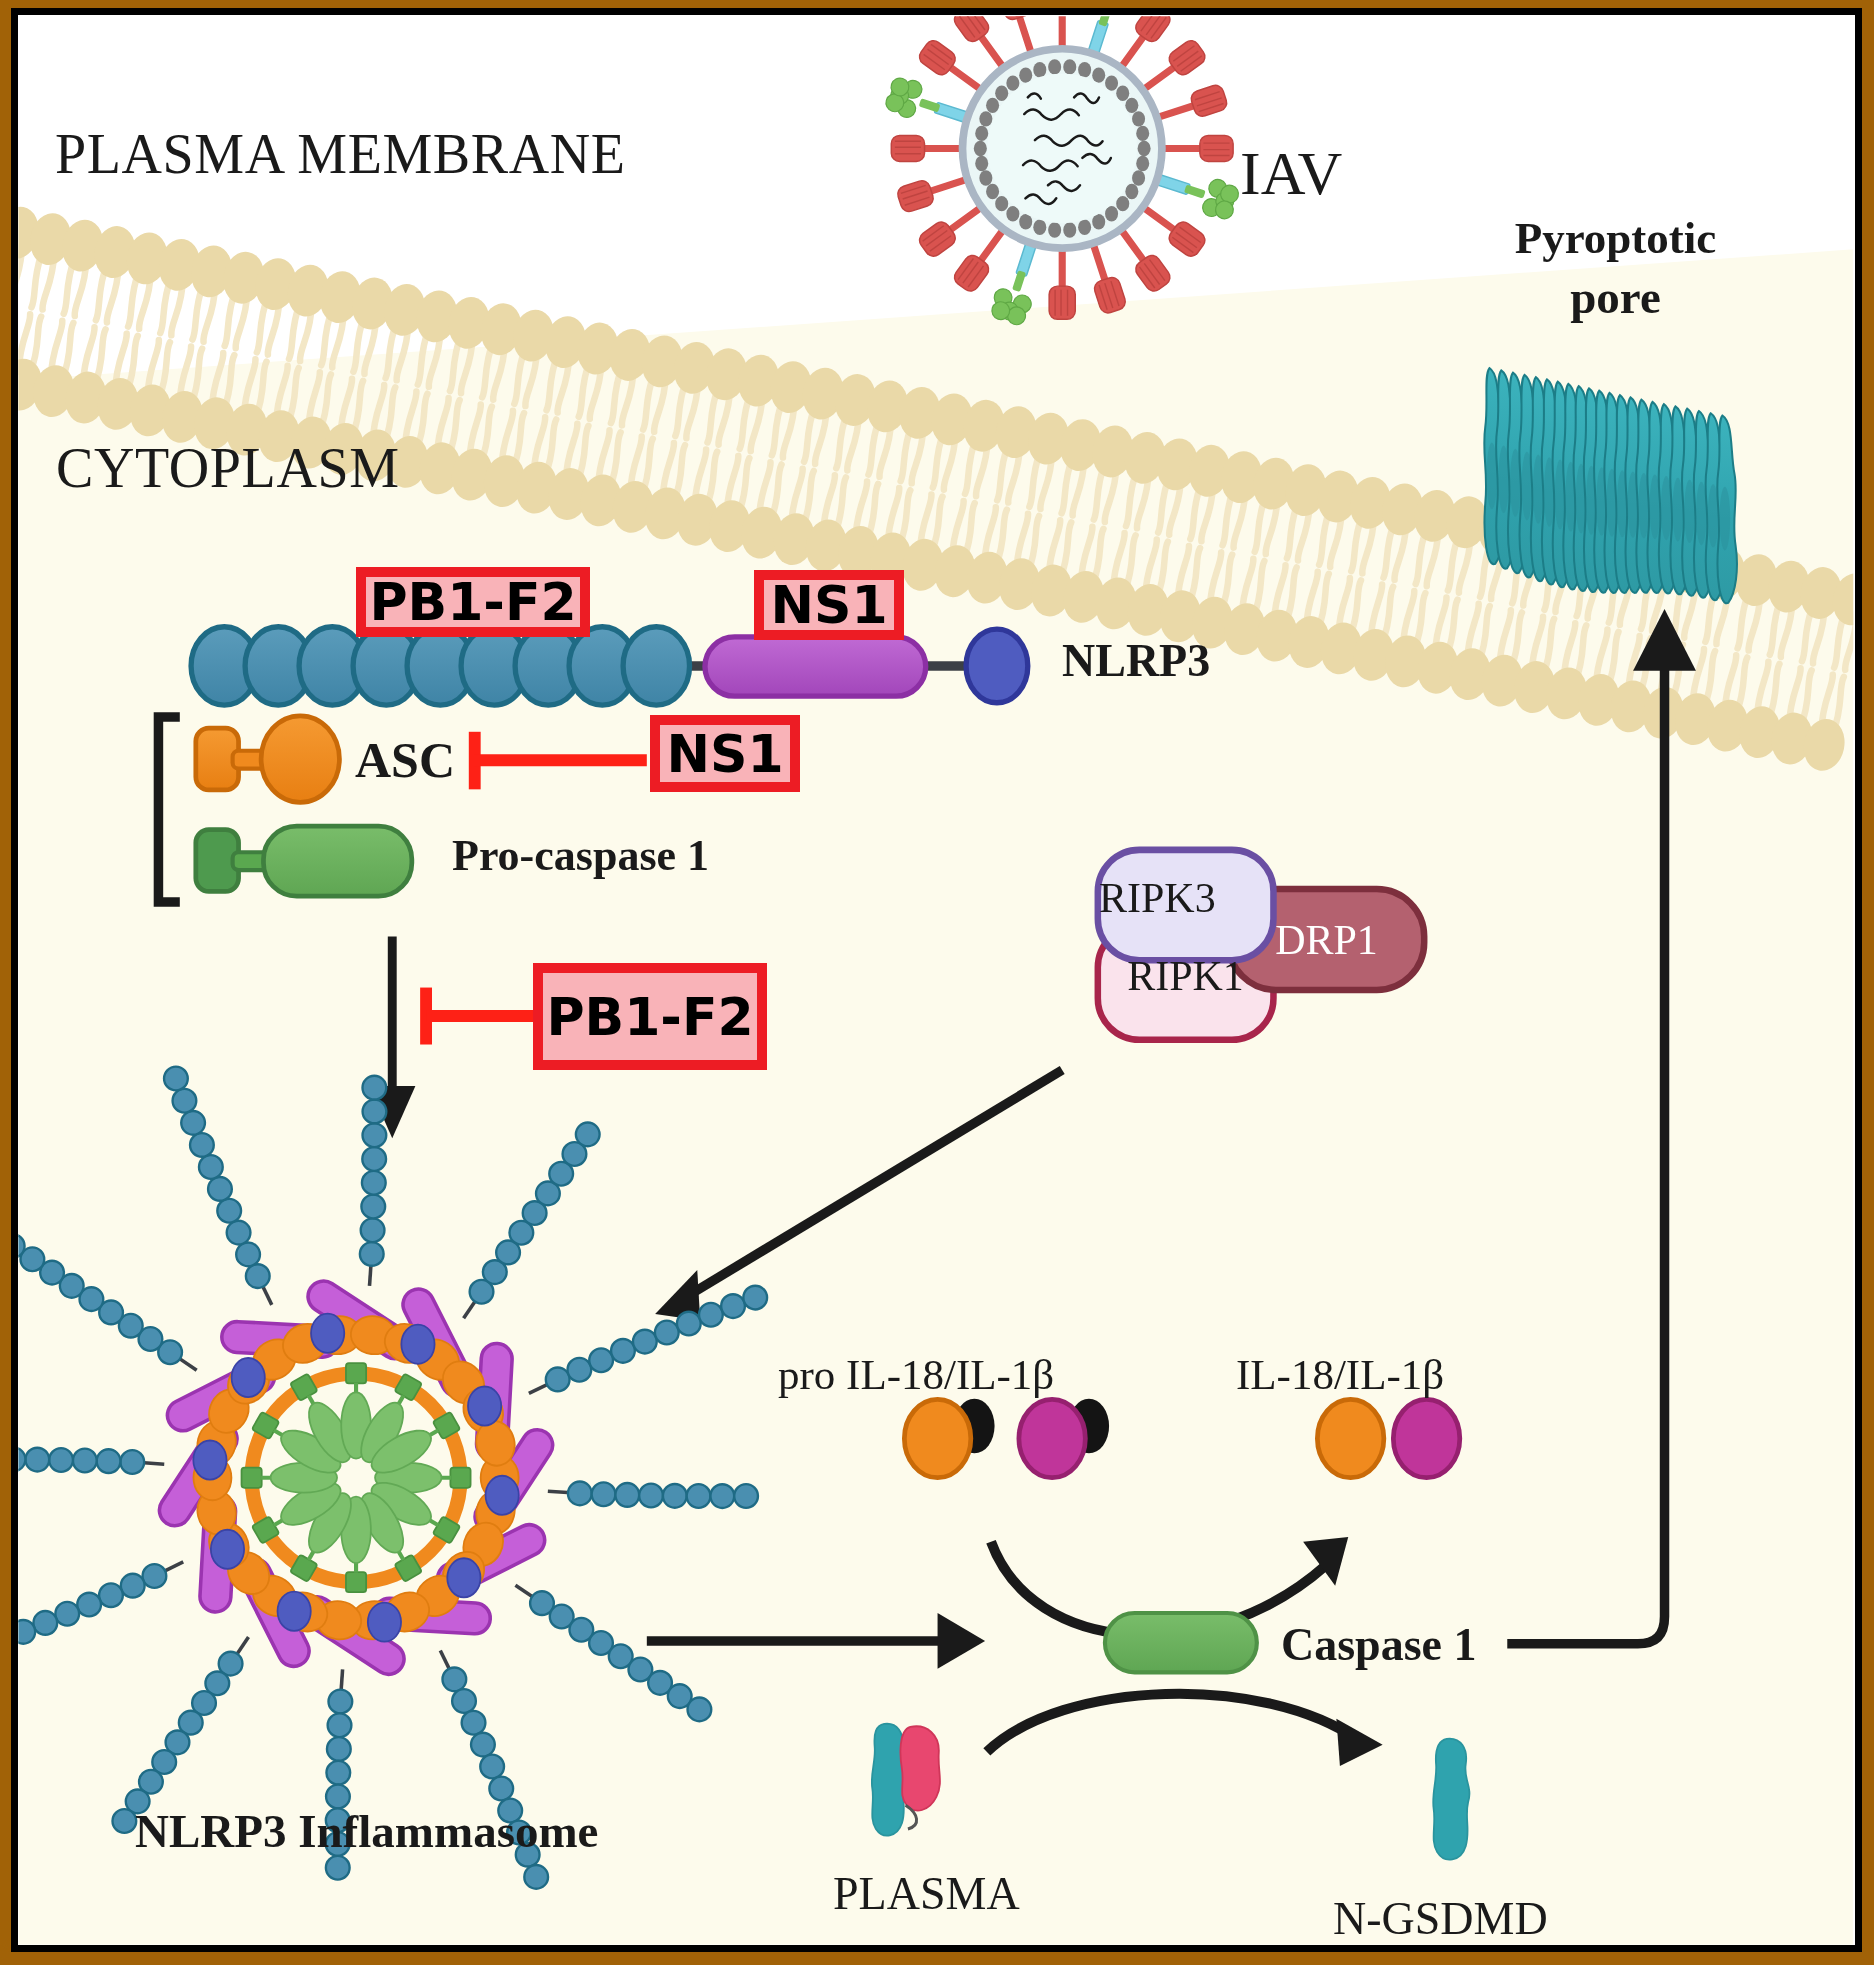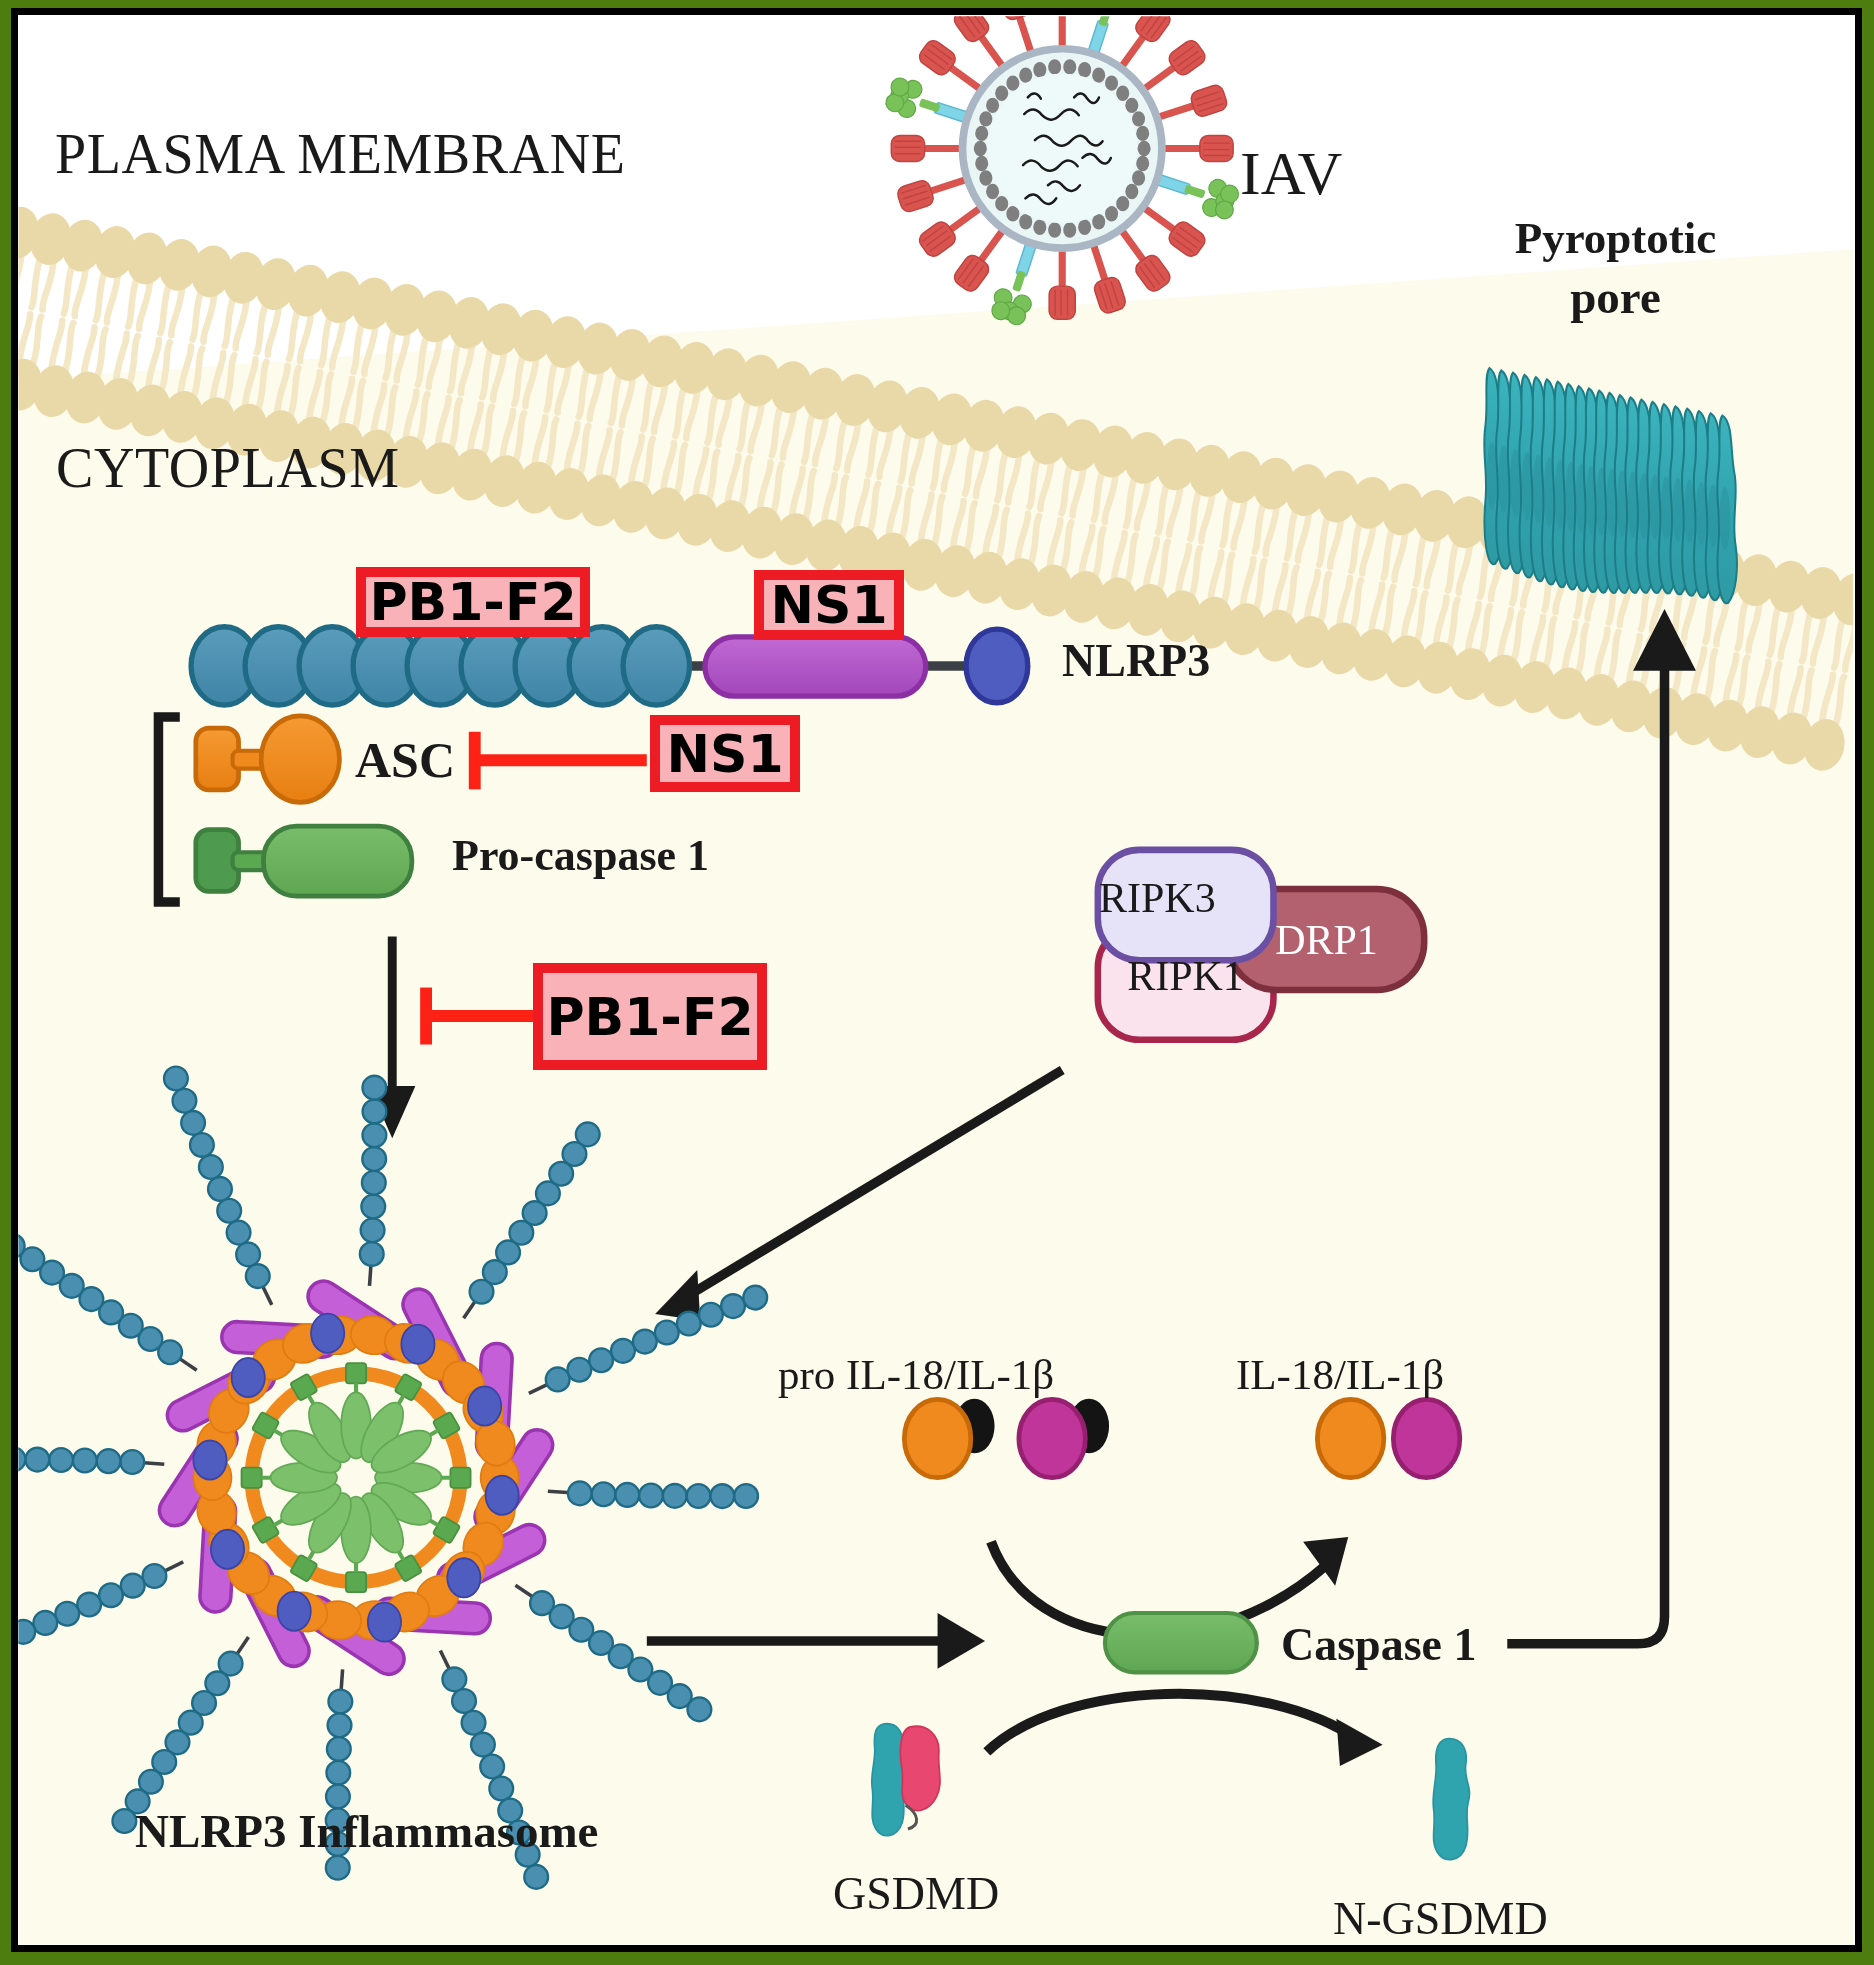--- a/index.html
+++ b/index.html
@@ -1,17 +1,17 @@
 <!DOCTYPE html>
 <html style="font-size:9.5px"><head>
 <meta charset="utf-8">
 <style>
   html,body{margin:0;padding:0;background:#ffffff;}
   body{font-family:"Liberation Serif",serif;}
-  #root{position:relative;width:1874px;height:1965px;background:#4d7c0f;overflow:hidden;}
+  #root{position:relative;width:1874px;height:1965px;background:#a16207;overflow:hidden;}
   .frame{position:absolute;left:10.7px;top:8.3px;width:1851px;height:1944px;border:7.7px solid #000000;box-sizing:border-box;background:#ffffff;}
   svg.layer{position:absolute;left:0;top:0;width:1874px;height:1965px;overflow:visible;}
   .lbl{position:absolute;white-space:pre;color:#1a1a1a;}
   .serif{font-family:"Liberation Serif",serif;}
   .sans-cond{font-family:"DejaVu Sans",sans-serif;}
   .bold{font-weight:bold;}
 </style>
 </head>
 <body>
 
@@ -1316,21 +1316,21 @@
 
   <div class="lbl serif" style="left:1099px;top:874px;font-size:42px;width:173px;color:#1a1a1a;">RIPK3</div>
   <div class="lbl serif" style="left:1099px;top:952px;font-size:42px;width:173px;text-align:center;color:#1a1a1a;">RIPK1</div>
   <div class="lbl serif" style="left:1230px;top:916px;font-size:42px;width:193px;text-align:center;color:#ffffff;">DRP1</div>
 
   <div class="lbl serif" style="left:778px;top:1350px;font-size:43px;">pro IL-18/IL-1β</div>
   <div class="lbl serif" style="left:1236px;top:1350px;font-size:43px;">IL-18/IL-1β</div>
 
   <div class="lbl serif bold" style="left:1281px;top:1618px;font-size:46px;">Caspase 1</div>
 
-  <div class="lbl serif" style="left:833px;top:1867px;font-size:46px;">GSDMD</div>
+  <div class="lbl serif" style="left:833px;top:1867px;font-size:46px;">PLASMA</div>
   <div class="lbl serif" style="left:1333px;top:1892px;font-size:46px;">N-GSDMD</div>
 
   <div class="lbl serif bold" style="left:135px;top:1804px;font-size:47px;">NLRP3 Inflammasome</div>
 
   <div class="lbl sans-cond bold" style="left:356px;top:567px;width:234px;height:70px;background:#f9b3b8;border:10px solid #ed1c24;box-sizing:border-box;font-size:52px;line-height:51px;text-align:center;color:#000;display:flex;align-items:center;justify-content:center;">
     <span>PB1-F2</span>
   </div>
 
   <div class="lbl sans-cond bold" style="left:754px;top:570px;width:150px;height:70px;background:#f9b3b8;border:10px solid #ed1c24;box-sizing:border-box;font-size:52px;text-align:center;color:#000;display:flex;align-items:center;justify-content:center;">
     <span>NS1</span>

